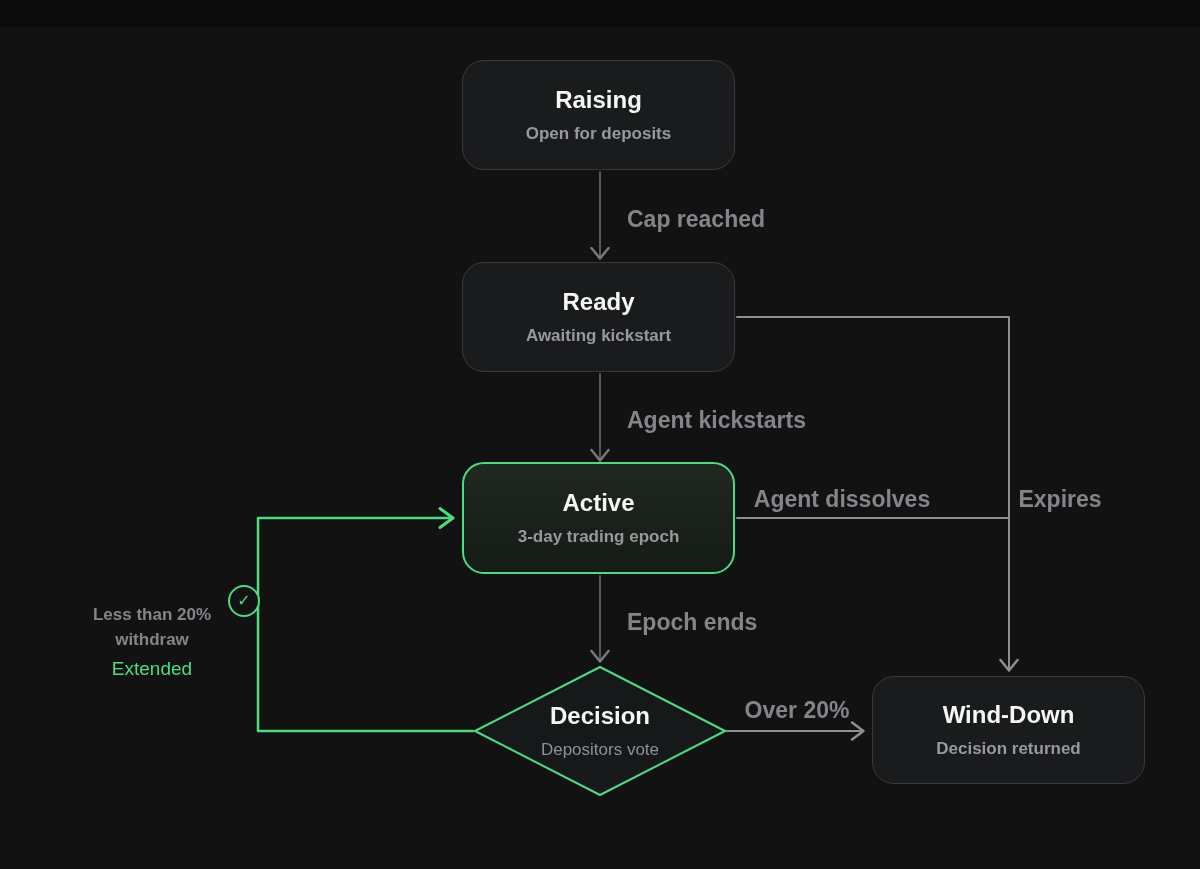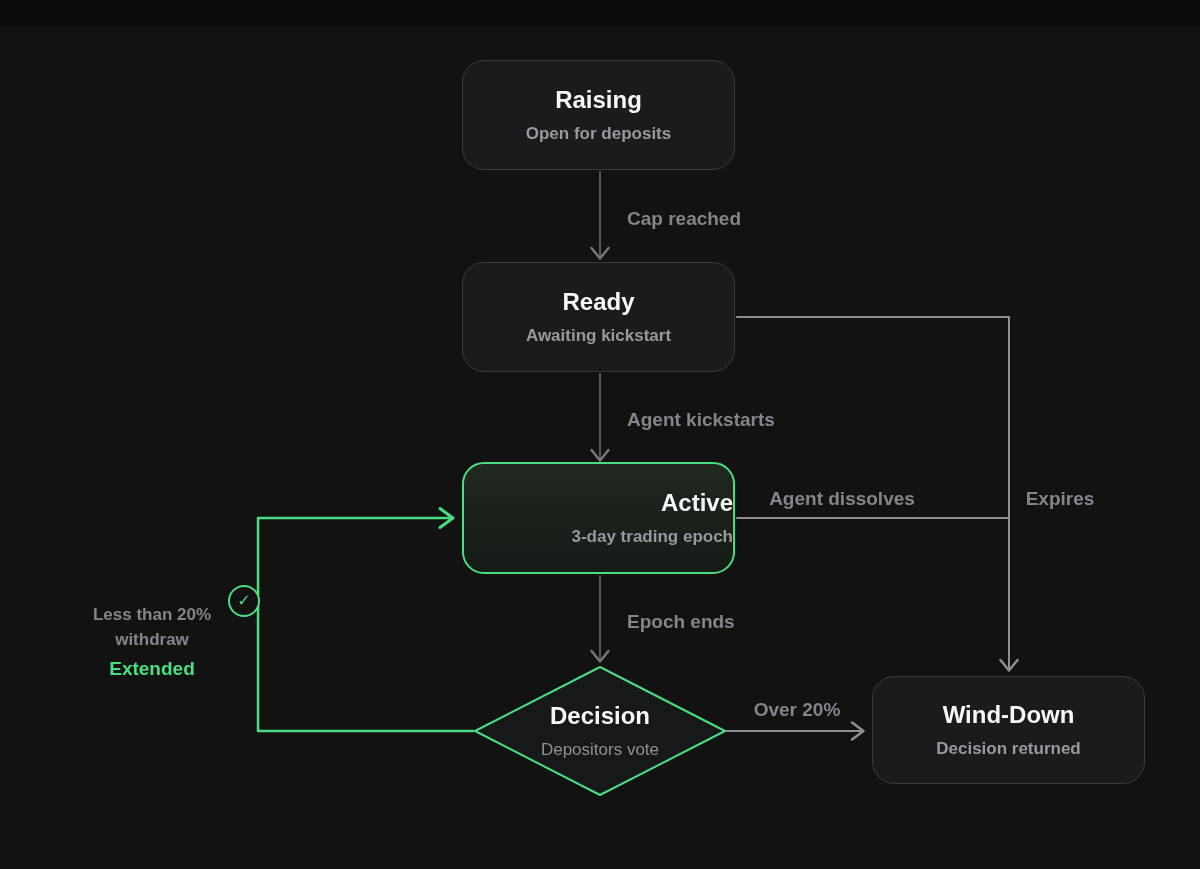--- a/index.html
+++ b/index.html
@@ -23,31 +23,31 @@
     background:linear-gradient(180deg,#202820 0%,#151b16 100%);
     border:2px solid #4ade80;
   }
   .diamond-text{
     position:absolute;left:475px;top:664px;width:250px;height:100px;
     display:flex;flex-direction:column;align-items:center;justify-content:center;gap:7px;
   }
   .diamond-text .title{font-size:24px;font-weight:700;color:#f6f7f7;line-height:30px;}
   .diamond-text .subtitle{font-size:17px;color:#8e9095;line-height:24px;}
   .edge-label{
-    position:absolute;font-size:19px;font-weight:600;color:#83858a;
+    position:absolute;font-size:23px;font-weight:600;color:#83858a;
     white-space:nowrap;line-height:20px;text-align:center;
   }
   .edge-label.centered{transform:translate(-50%,-50%);}
   .side-note{
     position:absolute;left:52px;top:585px;width:200px;text-align:center;
     font-size:17px;font-weight:600;color:#83858a;line-height:25px;
   }
   .side-note-result{
     position:absolute;left:52px;top:640px;width:200px;text-align:center;
-    font-size:19px;font-weight:700;color:#4ade80;line-height:24px;
+    font-size:19px;font-weight:400;color:#4ade80;line-height:24px;
   }
   .check-badge{
     position:absolute;left:228px;top:568px;width:32px;height:32px;
     border-radius:50%;border:2px solid #4ade80;background:#121213;
     box-sizing:border-box;display:flex;align-items:center;justify-content:center;
     color:#4ade80;font-size:16px;font-weight:700;line-height:1;
   }
 </style>
 </head>
 <body>
@@ -84,21 +84,21 @@
   <div class="node" style="left:462px;top:43px;width:273px;height:110px;">
     <div class="title">Raising</div>
     <div class="subtitle">Open for deposits</div>
   </div>
 
   <div class="node" style="left:462px;top:245px;width:273px;height:110px;justify-content:center;">
     <div class="title">Ready</div>
     <div class="subtitle">Awaiting kickstart</div>
   </div>
 
-  <div class="node active" style="left:462px;top:445px;width:273px;height:112px;align-items:flex-end;">
+  <div class="node active" style="left:462px;top:445px;width:273px;height:112px;">
     <div class="title">Active</div>
     <div class="subtitle">3-day trading epoch</div>
   </div>
 
   <div class="node" style="left:872px;top:659px;width:273px;height:108px;">
     <div class="title">Wind-Down</div>
     <div class="subtitle">Decision returned</div>
   </div>
 
   <div class="diamond-text">

